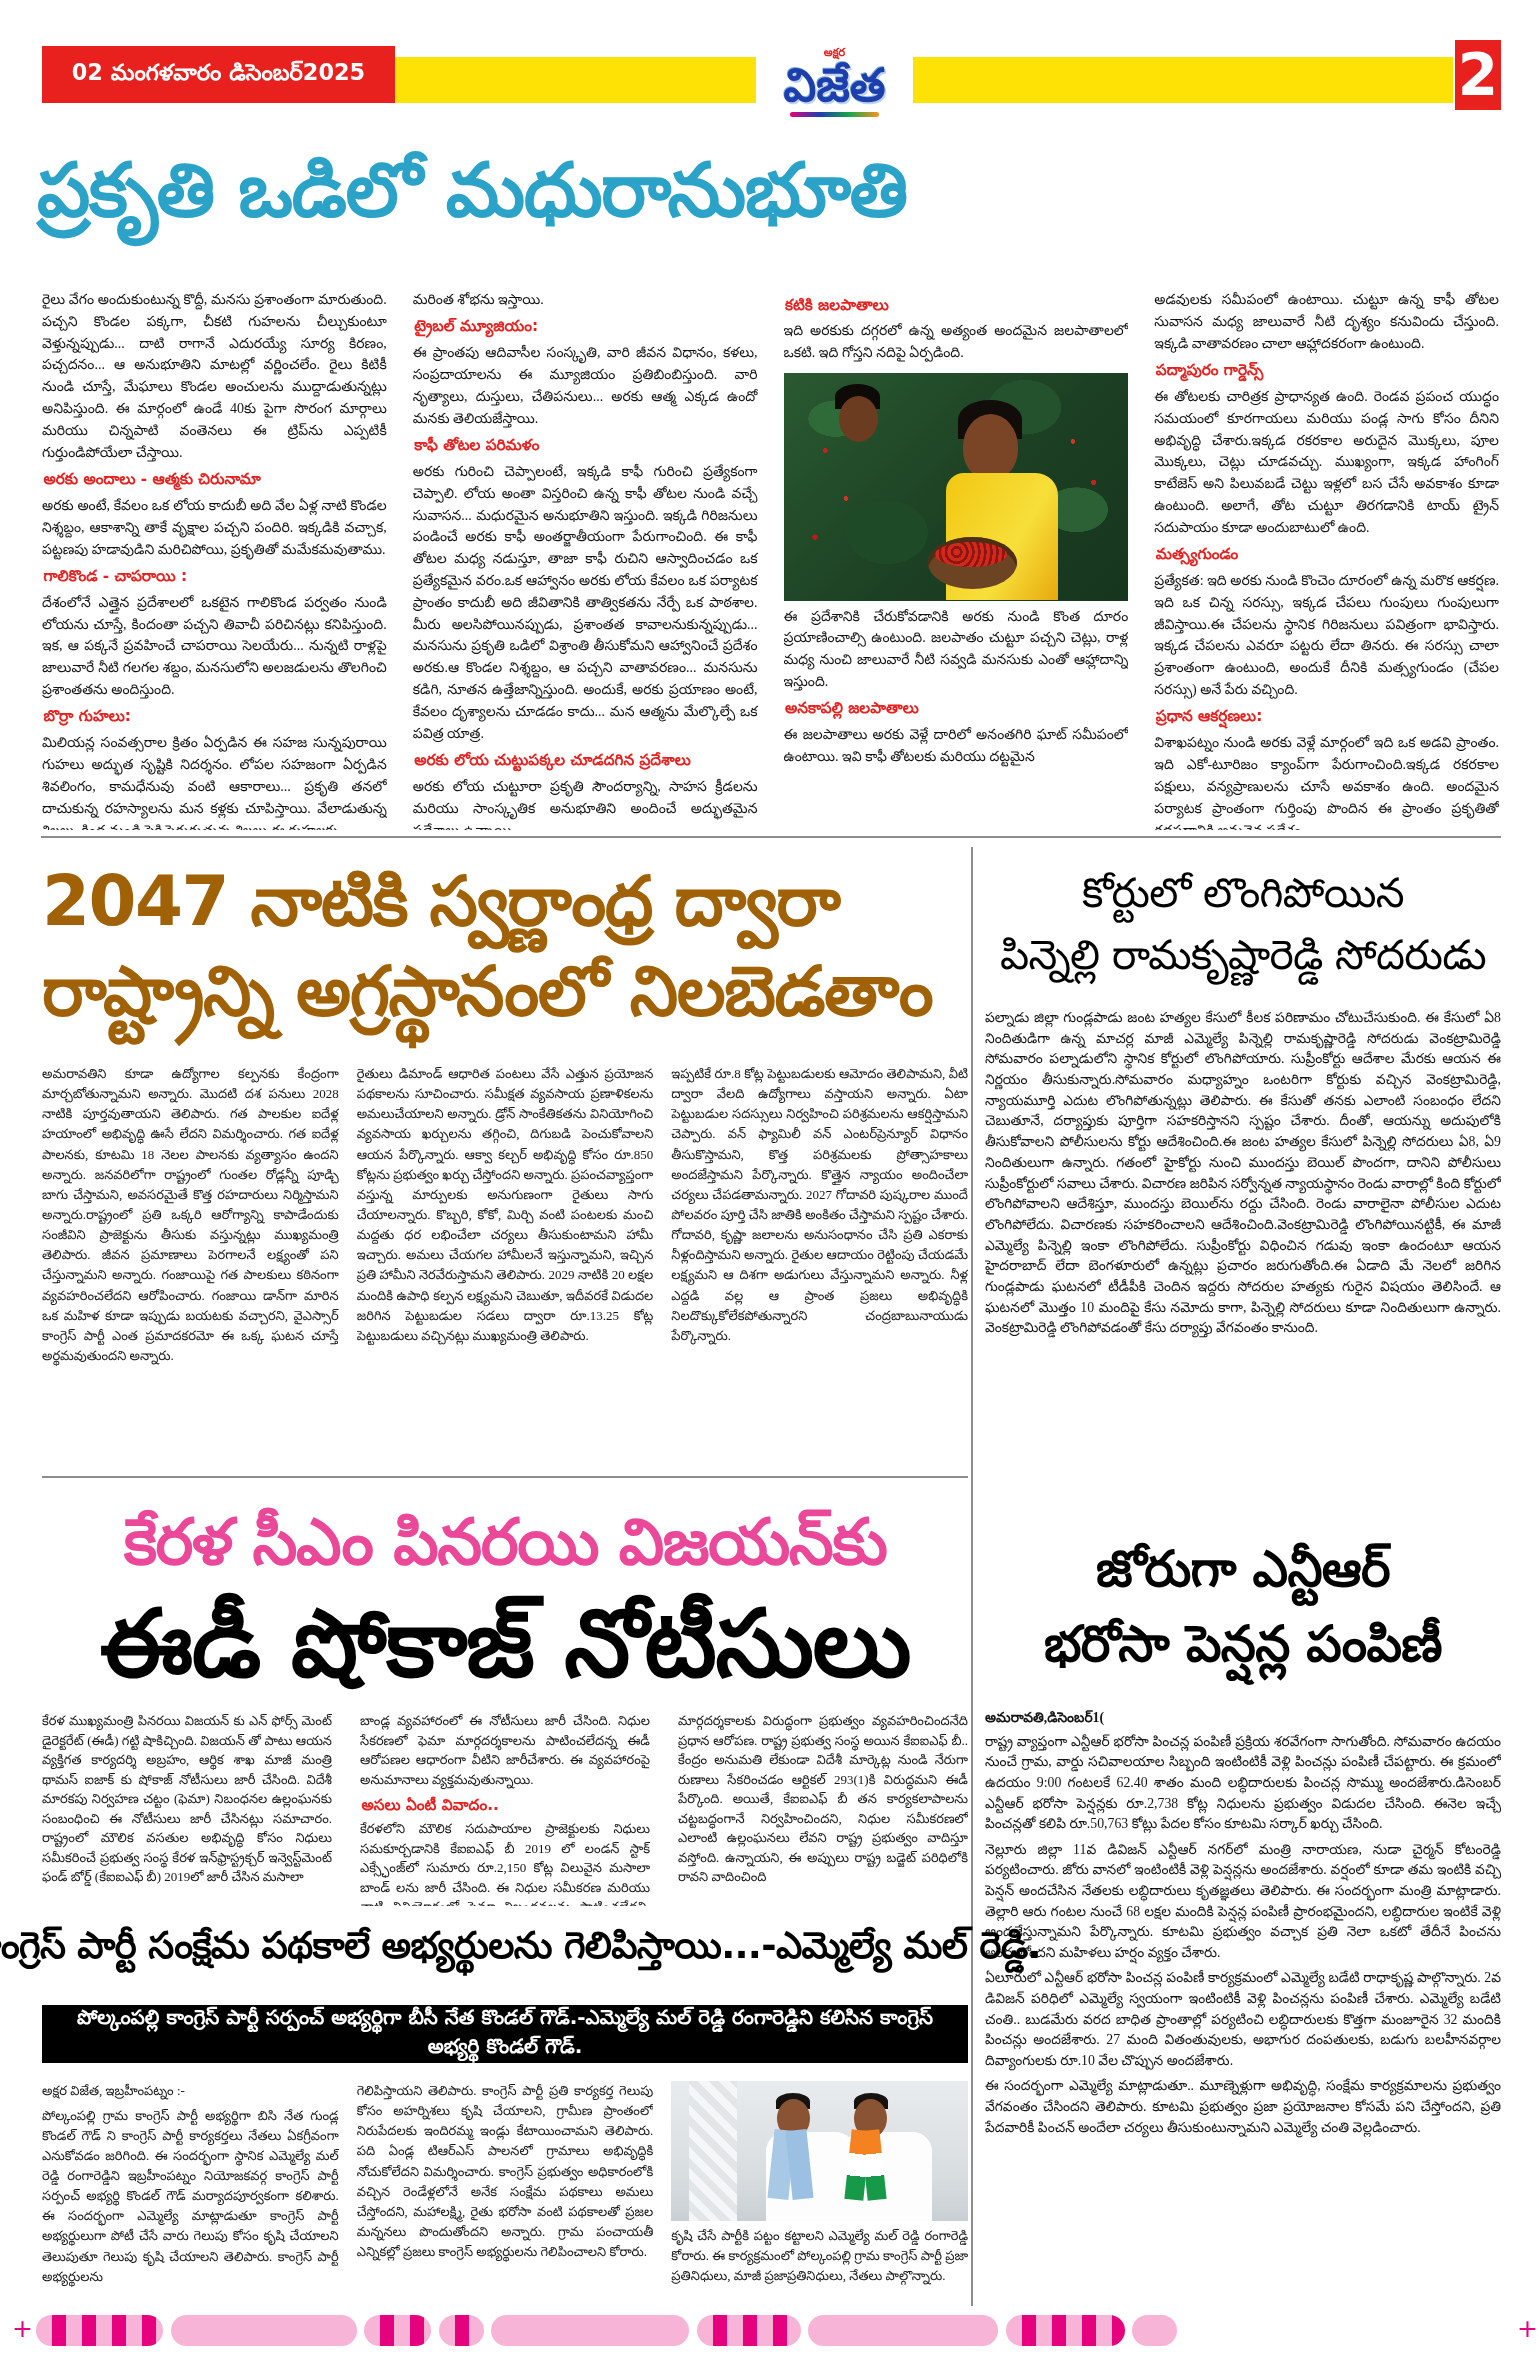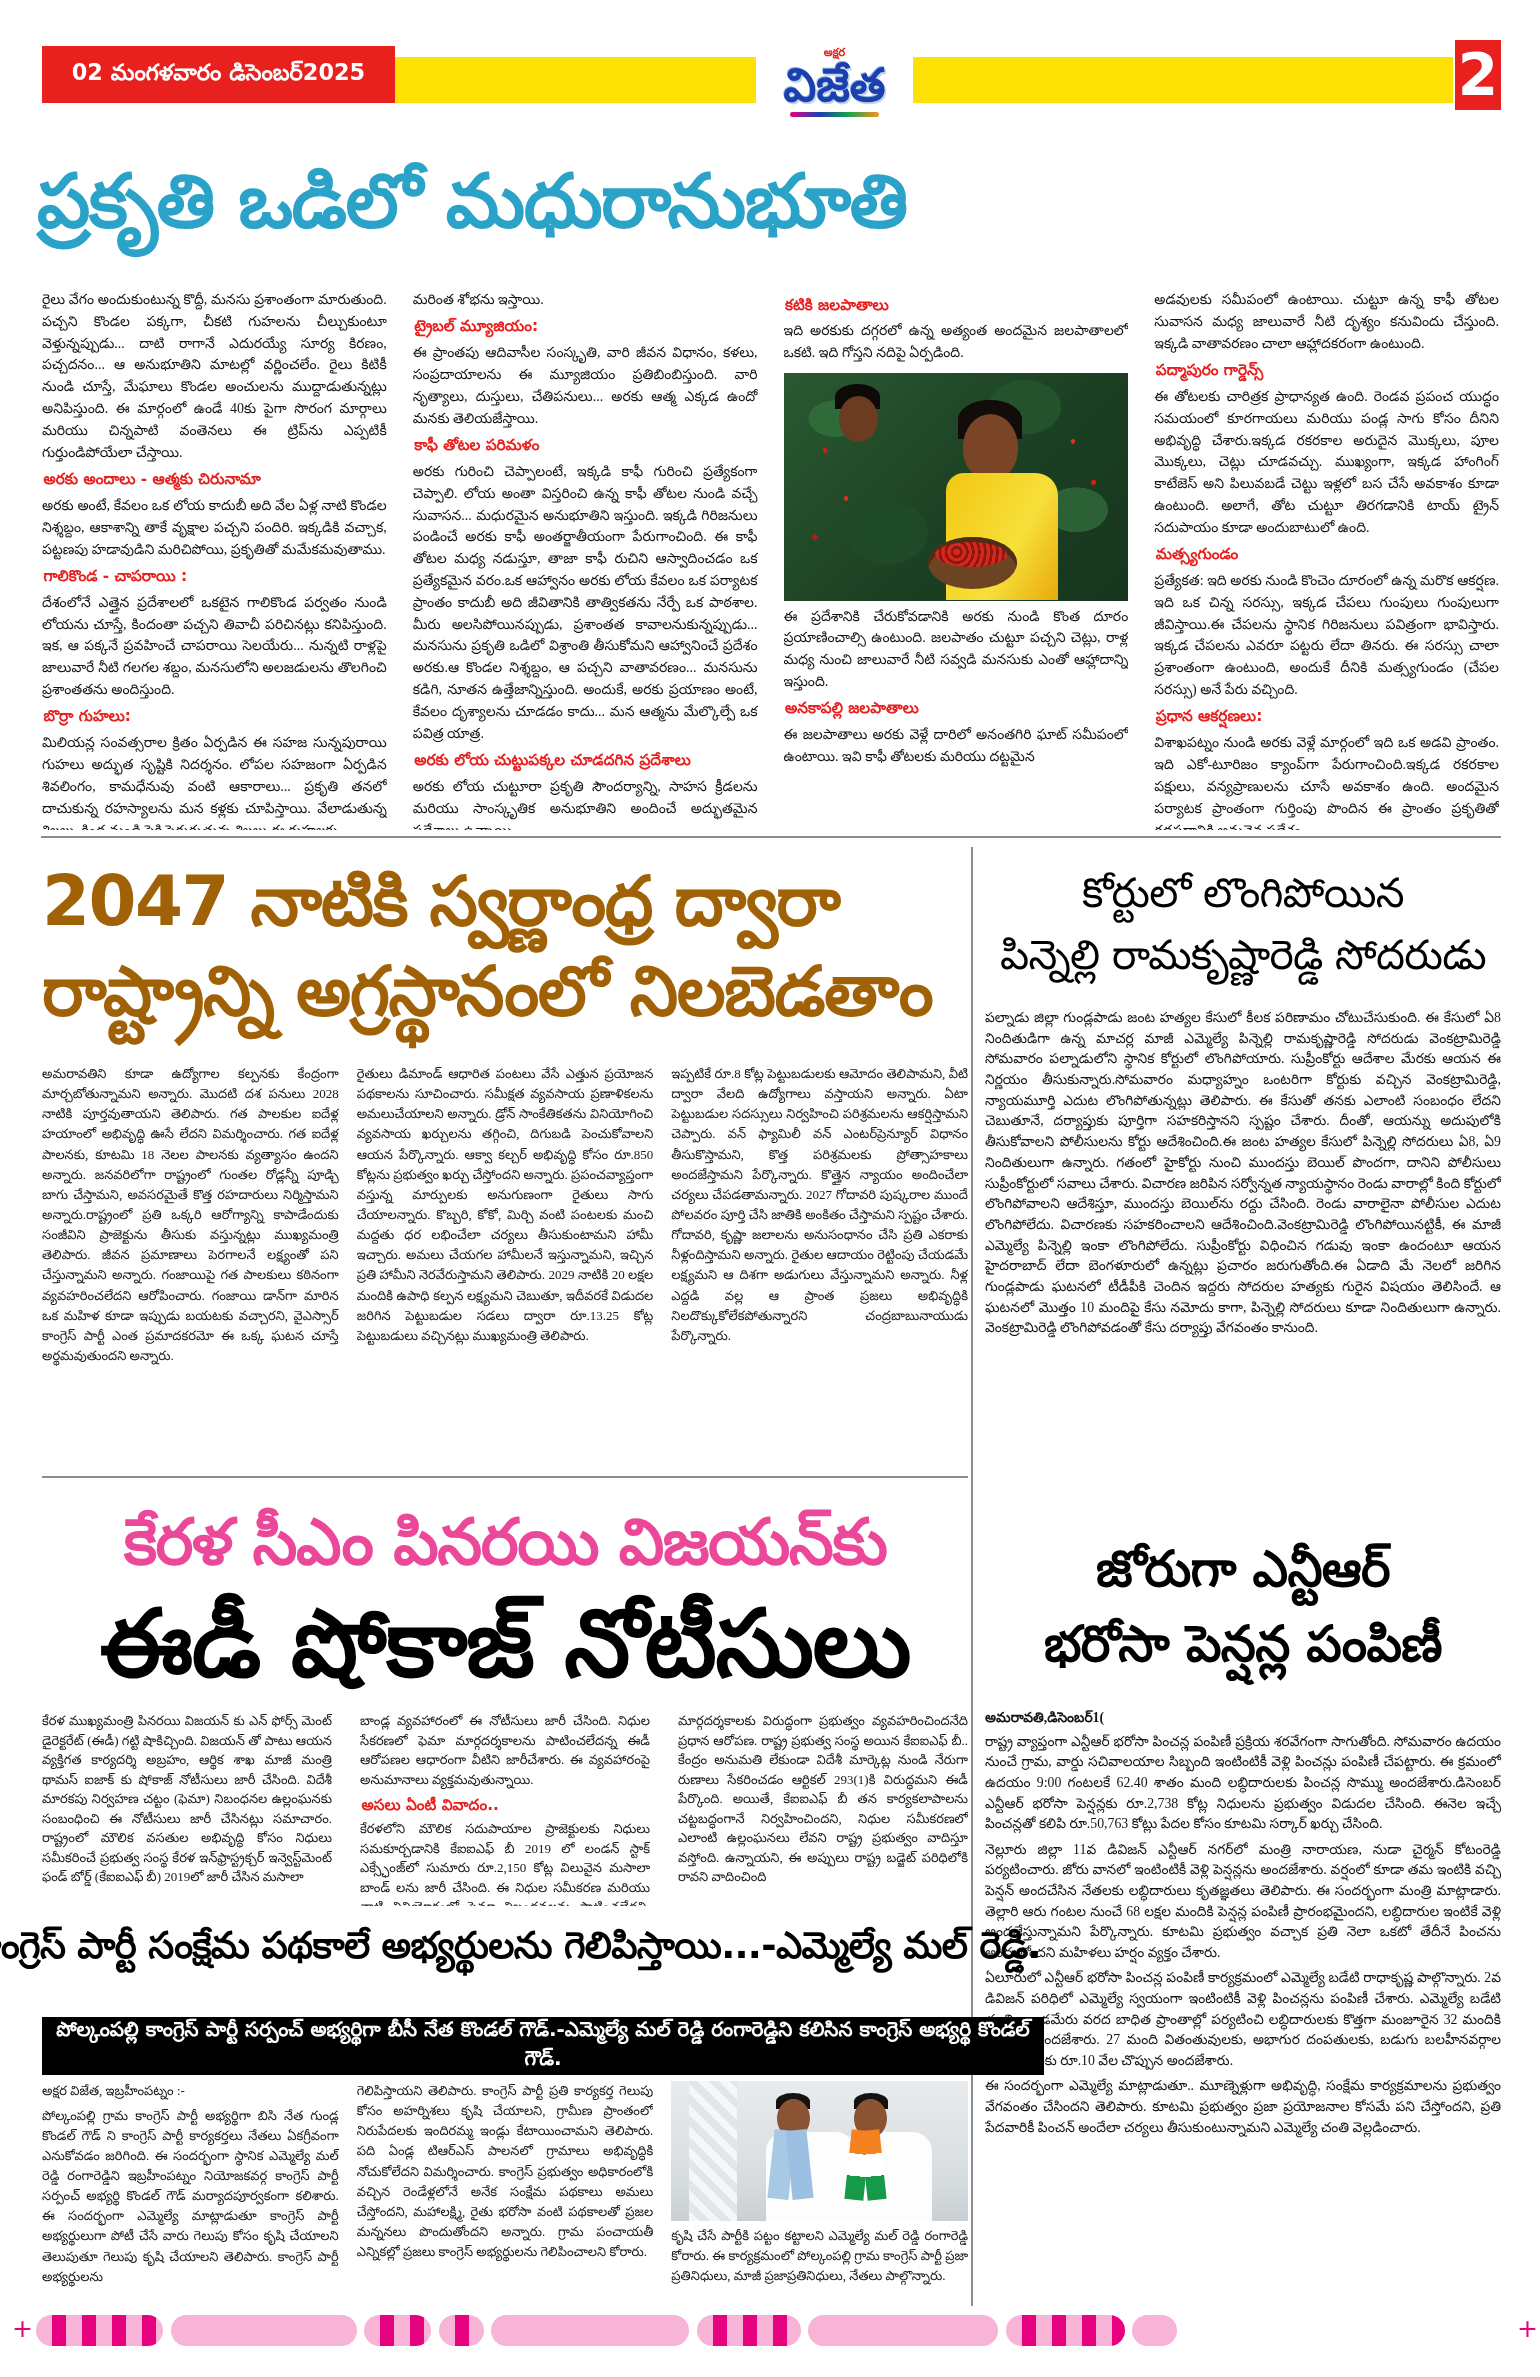--- a/index.html
+++ b/index.html
@@ -20,21 +20,21 @@
     align-items:center;justify-content:center;text-align:center;}
   .masthead .mini{font-size:11.2px;color:var(--red);font-weight:bold;font-family:"DejaVu Sans",sans-serif;}
   .masthead .logo{font-family:"DejaVu Sans",sans-serif;font-weight:bold;font-size:46px;color:#1d3fae;
     text-shadow:1.5px 1.5px 0 #bcd4ee, -0.7px -0.7px 0 #7fb3e0;line-height:1.05;}
   .masthead .tagbar{width:89px;height:4.5px;margin-top:3px;background:linear-gradient(90deg,#e6017e,#1d3fae,#18a54a,#f7941d);border-radius:2.2px;}
   .pagenum-box{left:1455px;top:40px;width:46px;height:70px;background:var(--red);color:#fff;display:flex;
     align-items:center;justify-content:center;font-family:"DejaVu Sans",sans-serif;font-size:58px;font-weight:bold;}
 
   
   .lead-headline{left:37px;top:146px;width:1465px;height:128px;font-family:"DejaVu Sans",sans-serif;
-    font-weight:bold;font-size:75px;letter-spacing:-1.5px;white-space:nowrap;display:flex;gap:25px;align-items:center;}
+    font-weight:bold;font-size:75px;letter-spacing:-1.5px;white-space:nowrap;display:flex;gap:25px;align-items:flex-start;}
   .lead-headline .blue{color:var(--hblue);}
   .lead-headline .red{color:var(--red);}
 
   
   .topcols{left:42px;top:289px;width:1457px;height:541px;display:flex;gap:26px;overflow:hidden;}
   .topcols .col{flex:1 1 0;text-align:justify;font-size:14px;line-height:1.56;overflow:hidden;}
   .subhead{color:var(--red);font-weight:bold;font-family:"DejaVu Sans",sans-serif;font-size:15.3px;margin:4.5px 0 3px 1.5px;}
   .para{margin-bottom:4.5px;text-indent:0;}
   .col3wrap{flex:1 1 0;display:flex;flex-direction:column;overflow:hidden;}
   .col3wrap .colpart{text-align:justify;font-size:14px;line-height:1.56;}
@@ -88,22 +88,22 @@
   
   .ntr-head{left:985px;top:1532px;width:516px;text-align:center;font-family:"DejaVu Sans",sans-serif;
     font-weight:bold;font-size:50px;line-height:1.5;color:#000;letter-spacing:-0.7px;}
   .ntr-body{left:985px;top:1708px;width:516px;height:596px;text-align:justify;font-size:13.8px;line-height:1.5;overflow:hidden;}
   .ntr-body .dateline{font-weight:bold;margin-bottom:3px;}
   .ntr-body p{margin-bottom:4.5px;}
 
   
   .banner-head{left:42px;top:1914px;width:926px;height:72px;display:flex;align-items:center;justify-content:center;
     font-family:"DejaVu Sans",sans-serif;font-weight:bold;font-size:37px;color:#000;letter-spacing:-0.7px;white-space:nowrap;}
-  .black-bar{left:42px;top:2005px;width:1002px;height:58px;background:#000;color:#fff;display:flex;align-items:center;
-    justify-content:center;font-family:"DejaVu Sans",sans-serif;font-weight:bold;font-size:20px;text-align:center;padding:0 10.4px;margin-top:12px;}
+  .black-bar{left:42px;top:2005px;width:926px;height:58px;background:#000;color:#fff;display:flex;align-items:center;
+    justify-content:center;font-family:"DejaVu Sans",sans-serif;font-weight:bold;font-size:20px;text-align:center;padding:0 10.4px;}
 
   
   .bot-cols{left:42px;top:2081px;width:926px;height:237px;display:flex;gap:18px;overflow:hidden;}
   .bot-cols .col{flex:1 1 0;text-align:justify;font-size:13px;line-height:1.55;overflow:hidden;}
   .photo-men{width:100%;height:140px;position:relative;overflow:hidden;background:linear-gradient(180deg,#e9ecee 0%,#d7dcdf 70%,#c9cfd3 100%);}
   .photo-men .curtain{position:absolute;left:6%;top:0;width:16%;height:100%;background:
      repeating-linear-gradient(45deg,#f5f6f7 0 7.5px,#e3e6e8 7.5px 15px);}
   .photo-men .man{position:absolute;bottom:0;width:89px;height:89px;background:#fdfdfd;border-radius:19.4px 19.4px 0 0;}
   .photo-men .m1{left:32%;}
   .photo-men .m2{left:58%;}

